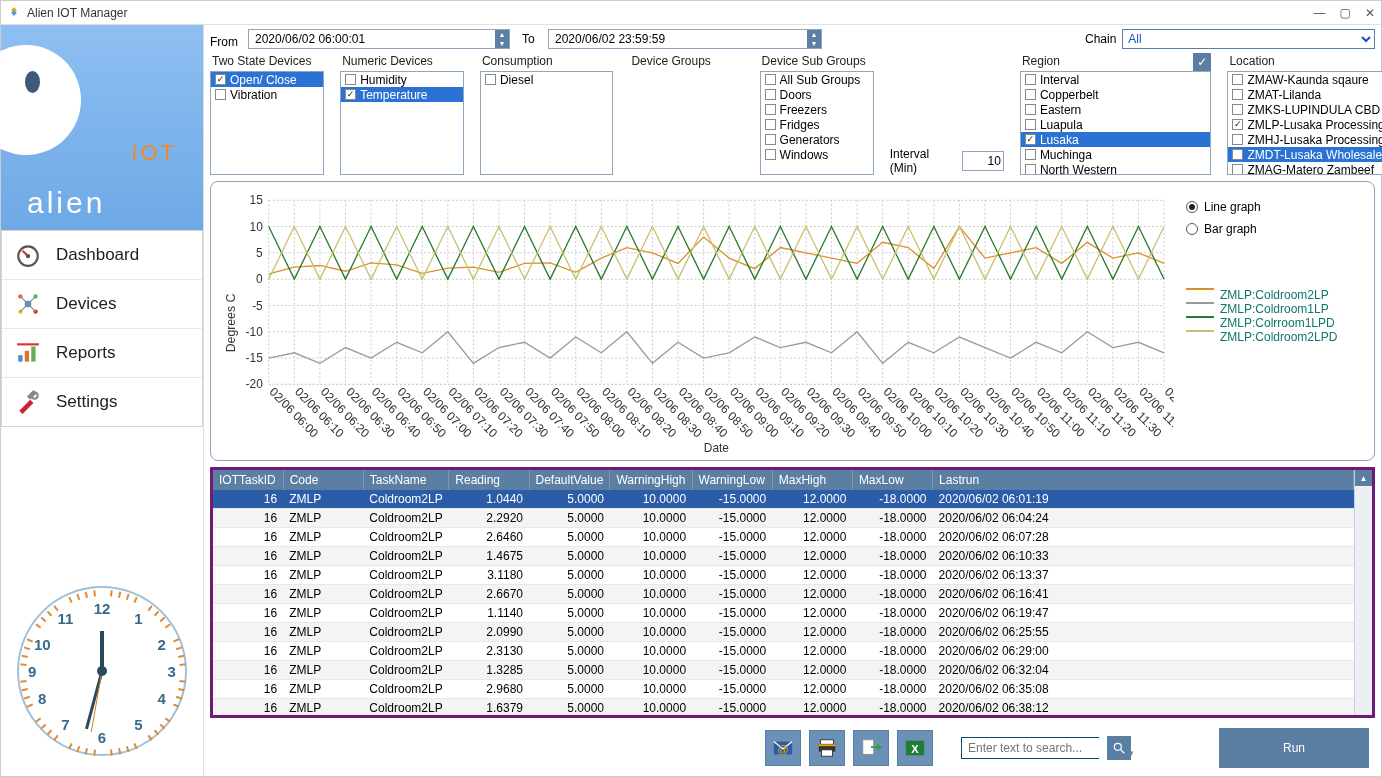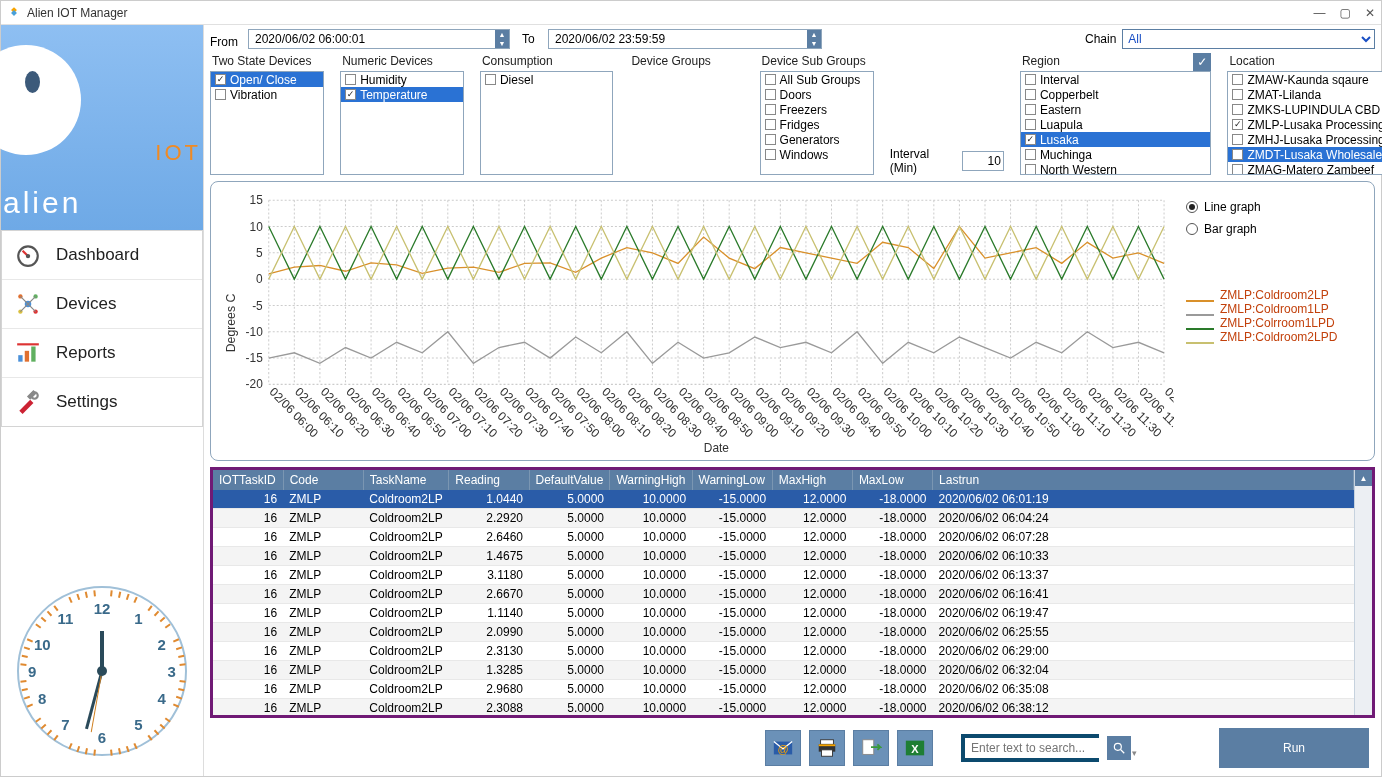--- a/index.html
+++ b/index.html
@@ -6,21 +6,21 @@
   body{background:#fff;overflow:hidden}
   .window{width:1382px;height:777px;display:flex;flex-direction:column;border:1px solid #ccc}
   .titlebar{height:24px;display:flex;align-items:center;padding:0 6px;border-bottom:1px solid #e0e0e0;background:#fff}
   .titlebar .logo{width:14px;height:14px;margin-right:6px;fill:#f7a400}
   .titlebar .title{flex:1;color:#333}
   .winbtns{display:flex;gap:14px;color:#555}
   .winbtns span{cursor:pointer}
   .body{flex:1;display:flex;min-height:0}
   
   .sidebar{width:202px;display:flex;flex-direction:column;background:#fff}
-  .logo-panel{height:205px;background:linear-gradient(#8ebff2,#6ea9e6);position:relative;display:flex;flex-direction:column;justify-content:flex-end;padding:10px 2px}
+  .logo-panel{height:205px;background:linear-gradient(#8ebff2,#6ea9e6);position:relative;display:flex;flex-direction:column;justify-content:flex-end;padding:10px 26px}
   .logo-panel .moon{position:absolute;top:20px;left:-30px;width:110px;height:110px;border-radius:50%;background:#fff}
   .logo-panel .moon::after{content:"";position:absolute;top:26px;left:54px;width:15px;height:22px;border-radius:50%;background:#3c5a7a}
   .iot-text{color:#f08a24;font-size:22px;letter-spacing:3px;font-weight:300;text-align:right}
   .alien-text{color:#fff;font-size:30px;font-weight:300;letter-spacing:3px;margin-top:20px;font-family:"Segoe UI",sans-serif}
   .nav{border:1px solid #d4d4d4;margin-top:0}
   .nav-item{display:flex;align-items:center;gap:14px;padding:10px 12px;border-bottom:1px solid #e8e8e8;cursor:pointer}
   .nav-item:last-child{border-bottom:none}
   .nav-item .icon{width:28px;height:28px;display:flex;align-items:center;justify-content:center}
   .nav-item .label{font-size:17px;color:#222}
   .clock-wrap{flex:1;display:flex;align-items:flex-end;justify-content:center;padding:20px 0}
@@ -55,38 +55,38 @@
   .interval input{width:42px;border:1px solid #8fa6bc;padding:2px;text-align:right}
   .row2{display:flex;gap:8px}
 
   .chart-panel{border:1px solid #8fa6bc;border-radius:8px;padding:8px 8px 4px 8px;flex:0 0 auto;display:flex;gap:12px;height:280px}
   .chart-area{flex:1;position:relative}
   .chart-svg{width:100%;height:100%}
   .legend{width:180px;display:flex;flex-direction:column;gap:4px;padding-top:10px}
   .radio-row{display:flex;align-items:center;gap:6px;margin-bottom:4px}
   .radio{width:12px;height:12px;border:1px solid #555;border-radius:50%;display:flex;align-items:center;justify-content:center}
   .radio.on::after{content:"";width:6px;height:6px;background:#222;border-radius:50%}
-  .legend-item{display:flex;align-items:flex-end;gap:6px;font-size:12px;color:#c2410c}
+  .legend-item{display:flex;align-items:flex-start;gap:6px;font-size:12px;color:#0f766e}
   .legend-item .line{width:28px;height:2px}
 
   .grid-wrap{flex:1;display:flex;border:3px solid #701a75;min-height:0}
   .grid{flex:1;overflow:auto}
   table{border-collapse:collapse;width:100%}
   th{background:#5b7ea3;color:#fff;font-weight:normal;text-align:left;padding:3px 6px;border-right:1px solid #7a96b2;position:sticky;top:0}
   td{padding:2px 6px;border-bottom:1px solid #e8e8e8;white-space:nowrap}
   tr.sel td{background:#2a5ca8;color:#fff}
   tr:nth-child(even):not(.sel) td{background:#f4f4f4}
   .num-cell{text-align:right}
   .vbar{width:18px;background:#eceff3;border-left:1px solid #c6d2de;display:flex;flex-direction:column}
   .vbar .arrow{height:16px;background:#5b7ea3;color:#fff;display:flex;align-items:center;justify-content:center;font-size:8px;cursor:pointer}
   .vbar .track{flex:1}
 
   .bottom{display:flex;align-items:center;gap:8px;padding:4px 6px;justify-content:flex-end}
   .icon-btn{width:36px;height:36px;border:1px solid #5b7ea3;background:#6b91b8;display:flex;align-items:center;justify-content:center;cursor:pointer}
-  .search-box{display:flex;align-items:flex-end;border:4px solid #0c4a6e;width:138px}
+  .search-box{display:flex;align-items:flex-end;border:1px solid #0c4a6e;width:138px}
   .search-box input{flex:1;border:none;padding:3px 6px;outline:none;color:#888}
   .search-box .clr{width:16px;text-align:center;color:#888;font-size:9px;cursor:pointer}
   .search-go{width:24px;height:24px;background:#5b7ea3;color:#fff;display:flex;align-items:center;justify-content:center;cursor:pointer}
   .run-btn{width:150px;height:40px;background:#5b7ea3;color:#fff;display:flex;align-items:center;justify-content:center;font-size:14px;cursor:pointer;margin-left:80px}
 
   .corner{position:relative}
   .corner .check{position:absolute;right:0;top:0;width:18px;height:18px;background:#5b7ea3;color:#fff;display:flex;align-items:center;justify-content:center;font-size:12px}
 </style>
 </head>
 <body>
@@ -682,21 +682,21 @@
                   <td class="num-cell">10.0000</td>
                   <td class="num-cell">-15.0000</td>
                   <td class="num-cell">12.0000</td>
                   <td class="num-cell">-18.0000</td>
                   <td>2020/06/02 06:35:08</td>
                 </tr>
                 <tr>
                   <td class="num-cell">16</td>
                   <td>ZMLP</td>
                   <td>Coldroom2LP</td>
-                  <td class="num-cell">2.3088</td>
+                  <td class="num-cell">1.6379</td>
                   <td class="num-cell">5.0000</td>
                   <td class="num-cell">10.0000</td>
                   <td class="num-cell">-15.0000</td>
                   <td class="num-cell">12.0000</td>
                   <td class="num-cell">-18.0000</td>
                   <td>2020/06/02 06:38:12</td>
                 </tr>
                 <tr>
                   <td class="num-cell">16</td>
                   <td>ZMLP</td>

